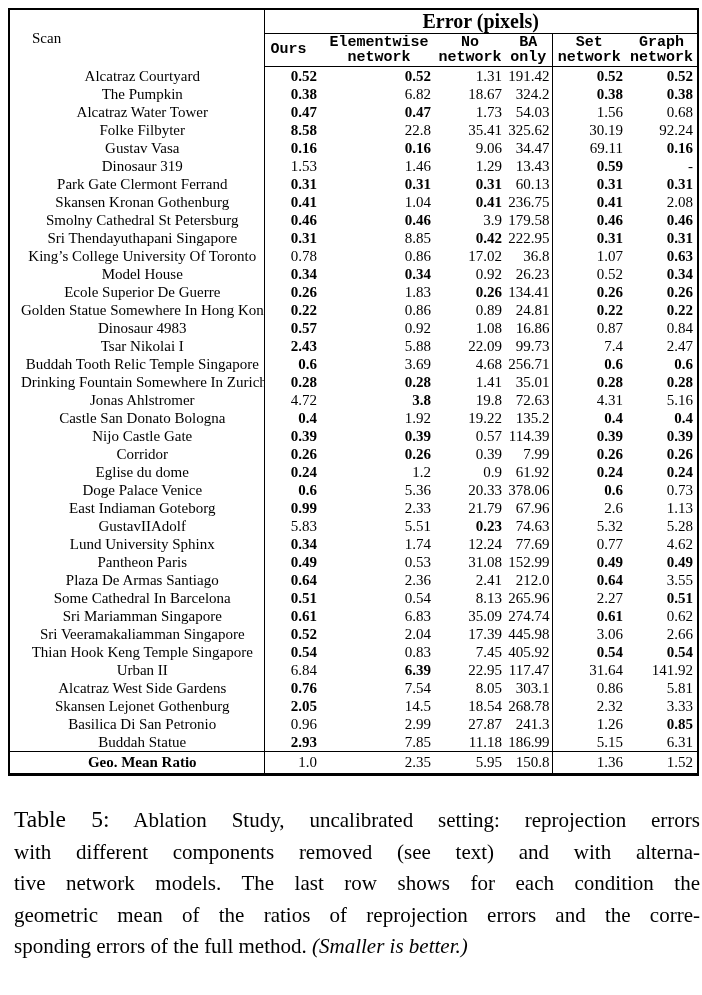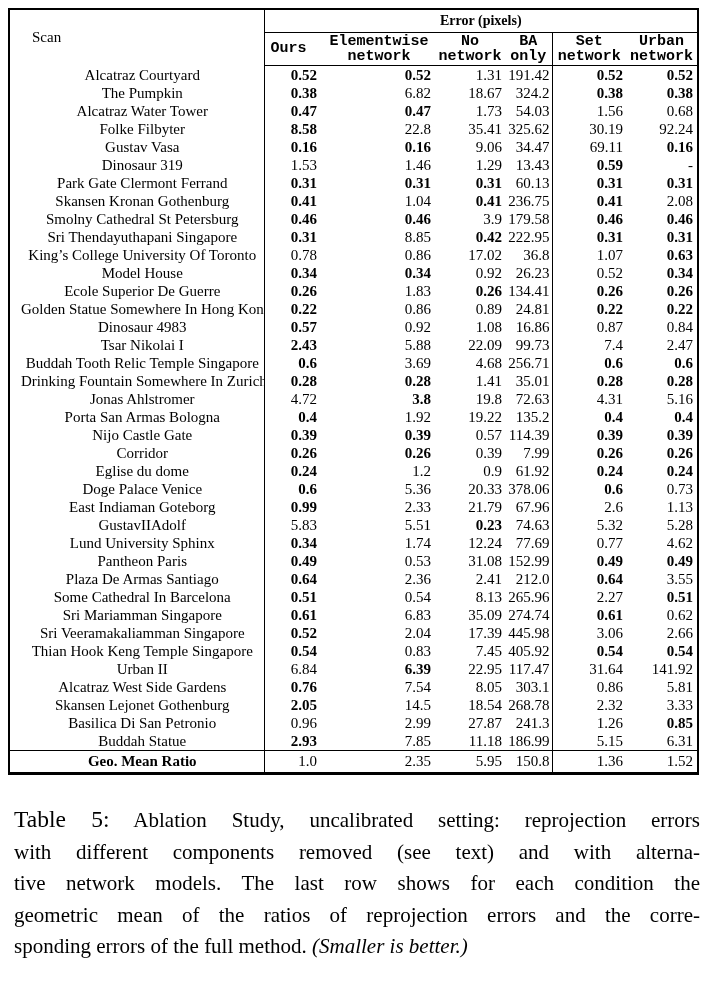--- a/index.html
+++ b/index.html
@@ -20,21 +20,21 @@
   .tbl th, .tbl td { padding: 0; font-weight: normal; }
 
   th.scan-h {
     border-right: 1.5px solid #000;
     text-align: left; vertical-align: middle;
     padding-left: 22px; font-size: 15px;
   }
   th.group-h {
     border-bottom: 1px solid #000;
     text-align: center; font-weight: bold;
-    font-size: 14px; height: 22px;
+    font-size: 20px; height: 22px;
   }
   tr.subhead th {
     font-weight: bold; font-size: 15px; line-height: 15.5px;
     text-align: center; vertical-align: middle;
     border-bottom: 1.5px solid #000;
     height: 32px;
     font-family: Liberation Mono, monospace;
   }
   tr.subhead th.c0 { text-align: left; padding-left: 6px; }
   tr.subhead th.c3 { border-right: 1.5px solid #000; margin-top: 12px; }
@@ -82,21 +82,21 @@
     <tr>
       <th class="scan-h" rowspan="2">Scan</th>
       <th class="group-h" colspan="6">Error (pixels)</th>
     </tr>
     <tr class="subhead" id="subhead-row">
         <th class="sub c0">Ours</th>
         <th class="sub c1">Elementwise network</th>
         <th class="sub c2">No network</th>
         <th class="sub c3">BA only</th>
         <th class="sub c4">Set network</th>
-        <th class="sub c5">Urban network</th>
+        <th class="sub c5">Graph network</th>
       </tr>
   </thead>
   <tbody id="tbody">
       <tr>
         <td class="scan">Alcatraz Courtyard</td>
         <td class="num b">0.52</td>
         <td class="num b">0.52</td>
         <td class="num">1.31</td>
         <td class="num">191.42</td>
         <td class="num b">0.52</td>
@@ -258,21 +258,21 @@
       <tr>
         <td class="scan">Jonas Ahlstromer</td>
         <td class="num">4.72</td>
         <td class="num b">3.8</td>
         <td class="num">19.8</td>
         <td class="num">72.63</td>
         <td class="num">4.31</td>
         <td class="num">5.16</td>
       </tr>
       <tr>
-        <td class="scan">Porta San Armas Bologna</td>
+        <td class="scan">Castle San Donato Bologna</td>
         <td class="num b">0.4</td>
         <td class="num">1.92</td>
         <td class="num">19.22</td>
         <td class="num">135.2</td>
         <td class="num b">0.4</td>
         <td class="num b">0.4</td>
       </tr>
       <tr>
         <td class="scan">Nijo Castle Gate</td>
         <td class="num b">0.39</td>

